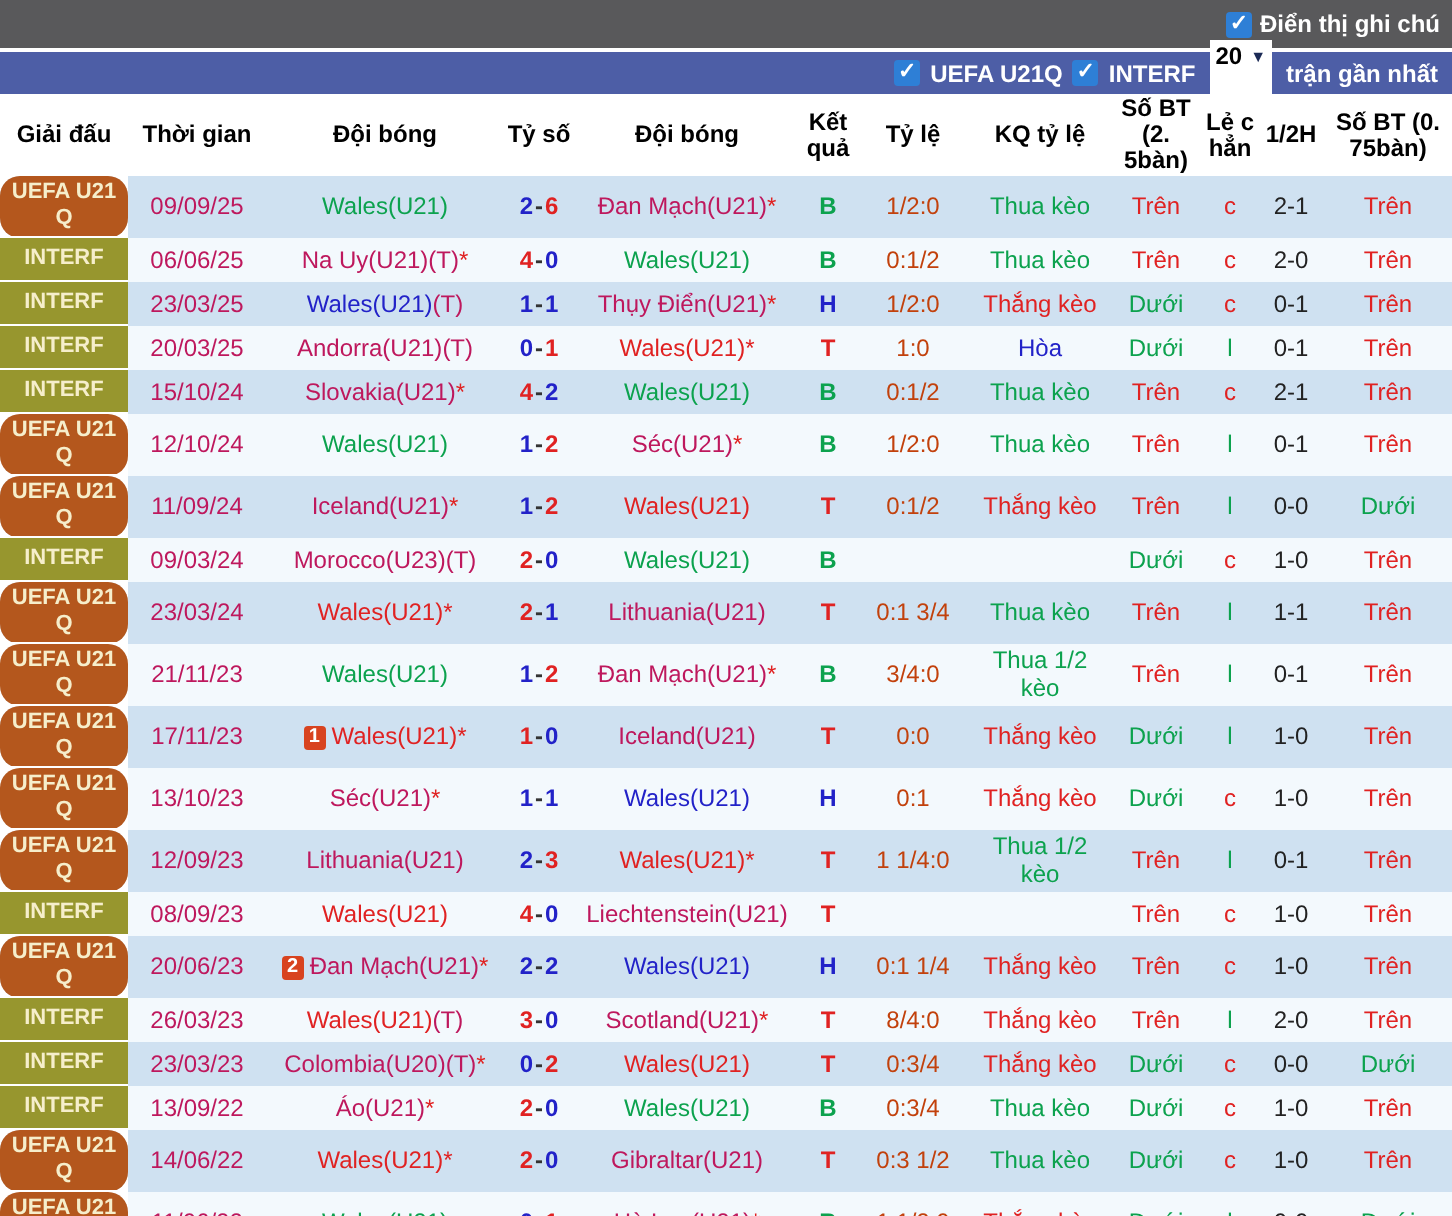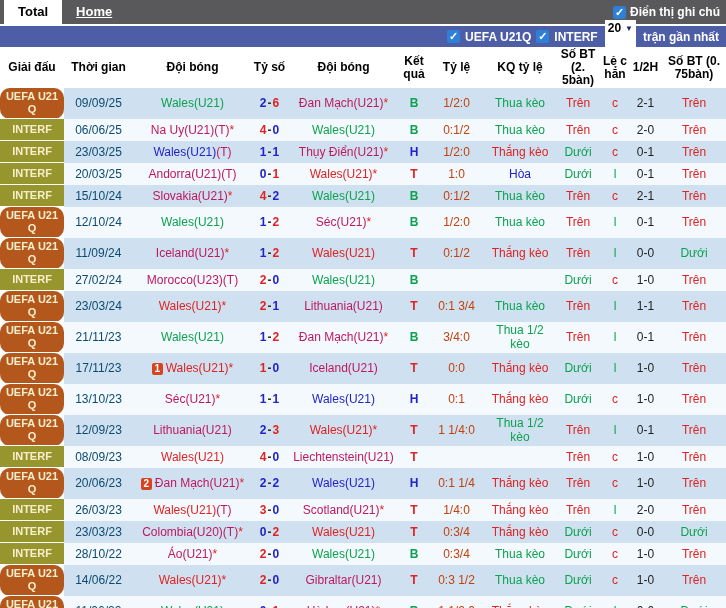--- a/index.html
+++ b/index.html
@@ -27,36 +27,32 @@
   tbody td{text-align:center;vertical-align:middle;padding:1px 0;line-height:14px;overflow:hidden;}
   tbody tr:nth-child(odd){background:#cfe1f1;}
   tbody tr:nth-child(even){background:#f3f9fd;}
   tr.lg-uefa{height:30px;}
   tr.lg-interf{height:22px;}
   td.league{font-size:11px;font-weight:bold;line-height:13px;color:#f6eecb;padding:2px 1px;border-bottom:1px solid rgba(255,255,255,0.35);}
   td.league.uefa{background:#b4571d;border-radius:10px;}
   td.league.interf{background:#97962e;}
   .t-r{color:#e02222;} .t-g{color:#0ca24e;} .t-b{color:#2222c8;} .t-k{color:#be185d;}
   .star{color:#e02222;}
-  .date{color:#0c4a6e;}
+  .date{color:#be185d;}
   .score{font-weight:bold;}
   .dash{color:#333;font-weight:bold;padding:0 1px;}
   .res{font-weight:bold;}
   .odds{color:#c2410c;}
   .ht{color:#222;}
   .card{display:inline-block;width:11px;height:12px;background:#d8431f;color:#fff;font-size:10px;font-weight:bold;line-height:12px;text-align:center;border-radius:2px;margin-right:3px;vertical-align:text-bottom;}
 </style>
 </head>
 <body>
 
 <div class="topbar">
-  <div class="tabs">
-    <div class="tab active">Total</div>
-    <div class="tab plain">Home</div>
-  </div>
   <div class="topbar-right">
     <span class="cbx">✓</span>
     <span>Điển thị ghi chú</span>
   </div>
 </div>
 
 <div class="filterbar">
   <span class="cbx">✓</span>
   <span>UEFA U21Q</span>
   <span class="cbx">✓</span>
@@ -193,21 +189,21 @@
         <td class="res t-r">T</td>
         <td class="odds">0:1/2</td>
         <td class="t-r">Thắng kèo</td>
         <td class="t-r">Trên</td>
         <td class="t-g">l</td>
         <td class="ht">0-0</td>
         <td class="t-g">Dưới</td>
       </tr>
       <tr class="lg-interf">
         <td class="league interf">INTERF</td>
-        <td class="date">27/02/24</td>
+        <td class="date">09/03/24</td>
         <td class="team"><span class="t-k">Morocco(U23)</span><span class="t-k">(T)</span></td>
         <td class="score"><span class="t-r">2</span><span class="dash">-</span><span class="t-b">0</span></td>
         <td class="team"><span class="t-g">Wales(U21)</span></td>
         <td class="res t-g">B</td>
         <td class="odds"></td>
         <td class="t-k"></td>
         <td class="t-g">Dưới</td>
         <td class="t-r">c</td>
         <td class="ht">1-0</td>
         <td class="t-r">Trên</td>
@@ -310,21 +306,21 @@
         <td class="ht">1-0</td>
         <td class="t-r">Trên</td>
       </tr>
       <tr class="lg-interf">
         <td class="league interf">INTERF</td>
         <td class="date">26/03/23</td>
         <td class="team"><span class="t-r">Wales(U21)</span><span class="t-k">(T)</span></td>
         <td class="score"><span class="t-r">3</span><span class="dash">-</span><span class="t-b">0</span></td>
         <td class="team"><span class="t-k">Scotland(U21)</span><span class="star">*</span></td>
         <td class="res t-r">T</td>
-        <td class="odds">1/4:0</td>
+        <td class="odds">8/4:0</td>
         <td class="t-r">Thắng kèo</td>
         <td class="t-r">Trên</td>
         <td class="t-g">l</td>
         <td class="ht">2-0</td>
         <td class="t-r">Trên</td>
       </tr>
       <tr class="lg-interf">
         <td class="league interf">INTERF</td>
         <td class="date">23/03/23</td>
         <td class="team"><span class="t-k">Colombia(U20)</span><span class="t-k">(T)</span><span class="star">*</span></td>
@@ -333,21 +329,21 @@
         <td class="res t-r">T</td>
         <td class="odds">0:3/4</td>
         <td class="t-r">Thắng kèo</td>
         <td class="t-g">Dưới</td>
         <td class="t-r">c</td>
         <td class="ht">0-0</td>
         <td class="t-g">Dưới</td>
       </tr>
       <tr class="lg-interf">
         <td class="league interf">INTERF</td>
-        <td class="date">28/10/22</td>
+        <td class="date">13/09/22</td>
         <td class="team"><span class="t-k">Áo(U21)</span><span class="star">*</span></td>
         <td class="score"><span class="t-r">2</span><span class="dash">-</span><span class="t-b">0</span></td>
         <td class="team"><span class="t-g">Wales(U21)</span></td>
         <td class="res t-g">B</td>
         <td class="odds">0:3/4</td>
         <td class="t-g">Thua kèo</td>
         <td class="t-g">Dưới</td>
         <td class="t-r">c</td>
         <td class="ht">1-0</td>
         <td class="t-r">Trên</td>

